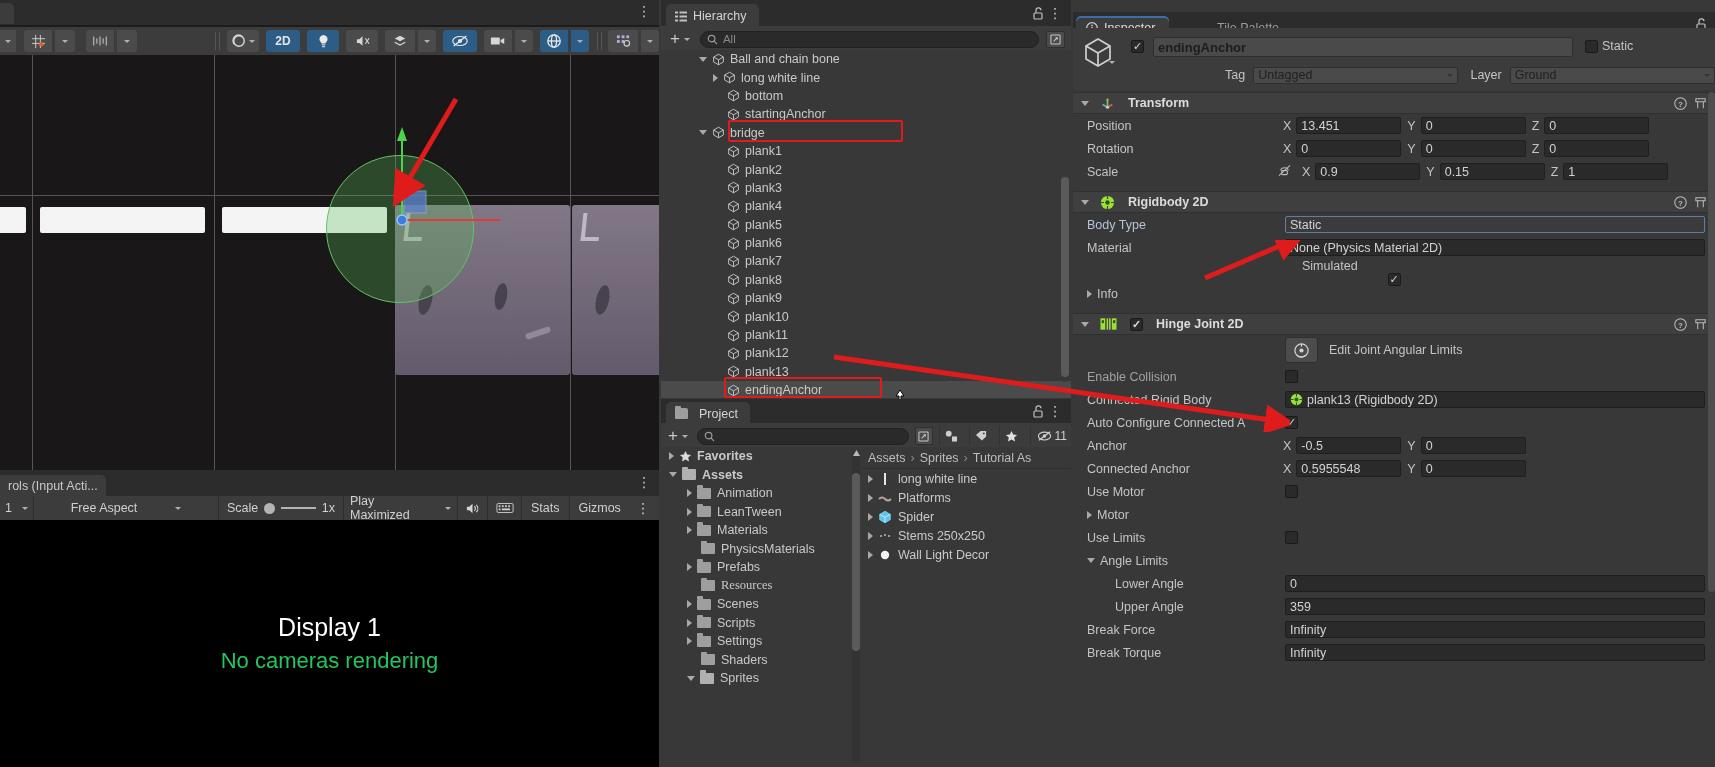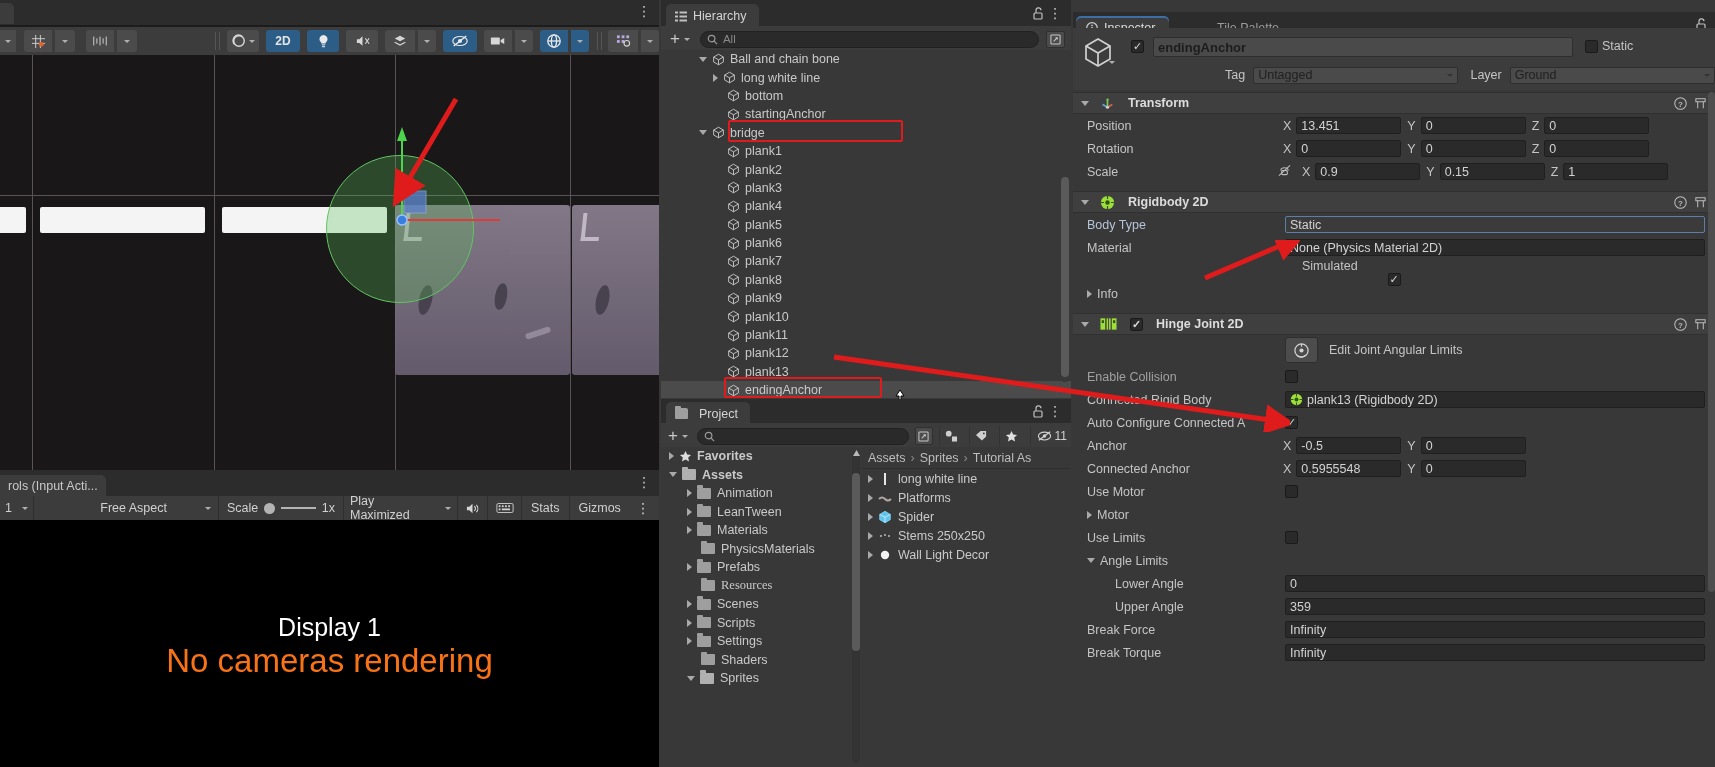--- a/index.html
+++ b/index.html
@@ -234,21 +234,21 @@
     <div style="position:absolute;left:0;top:0;width:659px;height:28px;background:#2c2c2c;">
       <div style="position:absolute;left:0;top:5px;height:22px;background:#3c3c3c;color:#c9c9c9;font-size:12.5px;line-height:22px;padding:0 8px;border-radius:0 5px 0 0;">rols (Input Acti...</div>
       <div style="position:absolute;right:8px;top:5px;color:#c9c9c9;font-size:14px;line-height:14px;">⋮</div>
     </div>
 
     <div style="position:absolute;left:0;top:26px;width:659px;height:24px;background:#3c3c3c;display:flex;align-items:center;font-size:12.5px;color:#d0d0d0;">
       <div style="width:34px;height:24px;display:flex;align-items:center;justify-content:space-between;padding:0 5px;border-right:1px solid #2e2e2e;">
         <span>1</span>
           <span class="caret-sm"></span>
       </div>
-      <div style="width:185px;height:24px;display:flex;align-items:center;justify-content:flex-end;padding:0 7px;border-right:1px solid #2e2e2e;gap:38px;">
+      <div style="width:185px;height:24px;display:flex;align-items:center;justify-content:center;padding:0 7px;border-right:1px solid #2e2e2e;gap:38px;">
         <span>Free Aspect</span>
           <span class="caret-sm"></span>
       </div>
       <div style="width:125px;height:24px;display:flex;align-items:center;gap:6px;padding:0 8px;border-right:1px solid #2e2e2e;">
         <span>Scale</span>
         <span style="width:11px;height:11px;border-radius:50%;background:#b4b4b4;flex:0 0 11px;"></span>
         <span style="flex:1;height:2px;background:#b4b4b4;"></span>
         <span>1x</span>
       </div>
       <div style="width:114px;height:24px;display:flex;align-items:center;justify-content:space-between;padding:0 6px;border-right:1px solid #2e2e2e;gap:32px;">
@@ -275,21 +275,21 @@
           </svg>
       </div>
       <div style="padding:0 9px;height:24px;display:flex;align-items:center;border-right:1px solid #2e2e2e;">Stats</div>
       <div style="padding:0 9px;height:24px;display:flex;align-items:center;">Gizmos</div>
       <div style="flex:1"></div>
       <div style="padding-right:9px;font-size:14px;line-height:14px;">⋮</div>
     </div>
 
     <div style="position:absolute;left:0;top:50px;width:659px;height:247px;background:#000;display:flex;flex-direction:column;align-items:center;justify-content:center;">
       <div style="color:#fff;font-size:25px;line-height:33px;">Display 1</div>
-      <div style="color:#f97316;font-size:33px;line-height:33px;">No cameras rendering</div>
+      <div style="color:#22c55e;font-size:22px;line-height:33px;">No cameras rendering</div>
     </div>
   </div>
 
   <div class="panel" style="left:661px;top:0;width:410px;height:398px;">
     <div style="position:absolute;left:0;top:0;width:410px;height:28px;background:#2c2c2c;">
       <div style="position:absolute;left:5px;top:4px;height:24px;background:#3c3c3c;border-radius:5px 5px 0 0;display:flex;align-items:center;gap:6px;padding:0 12px 0 9px;font-size:12.5px;color:#d4d4d4;">
         <svg width="12" height="11" viewBox="0 0 12 11">
           <g fill="#c0c0c0">
               <rect x="0" y="0.5" width="3" height="2"></rect>
               <rect x="4.5" y="0.5" width="7.5" height="2"></rect>

